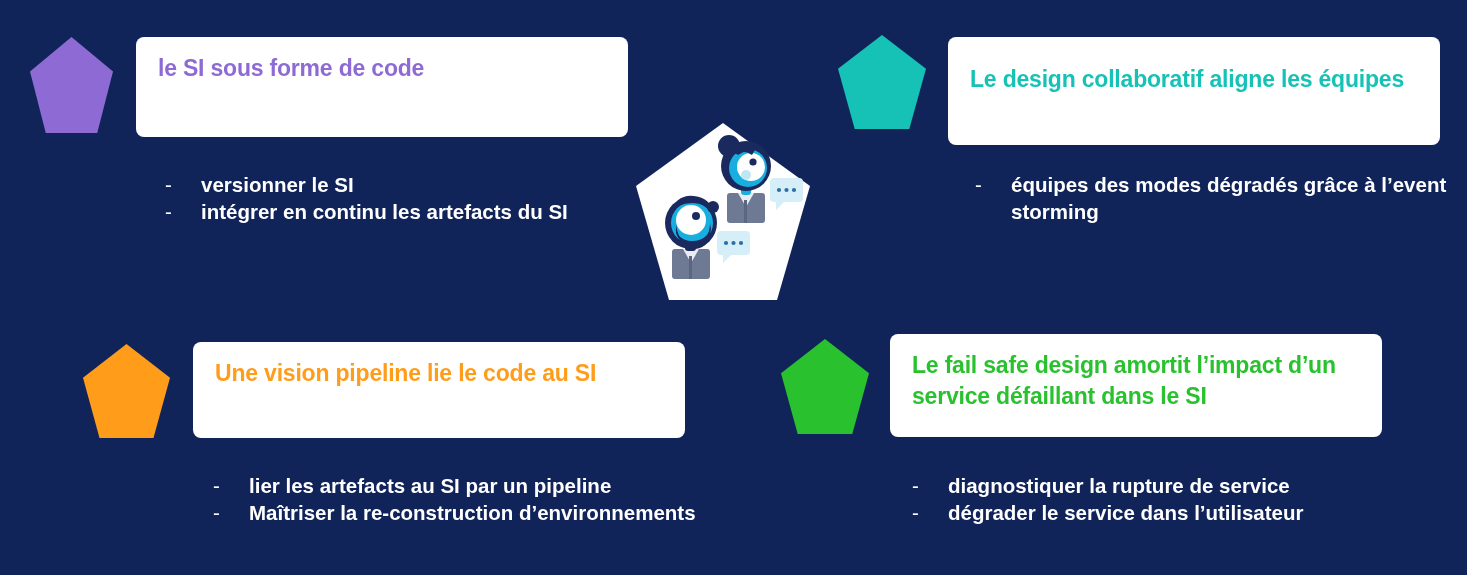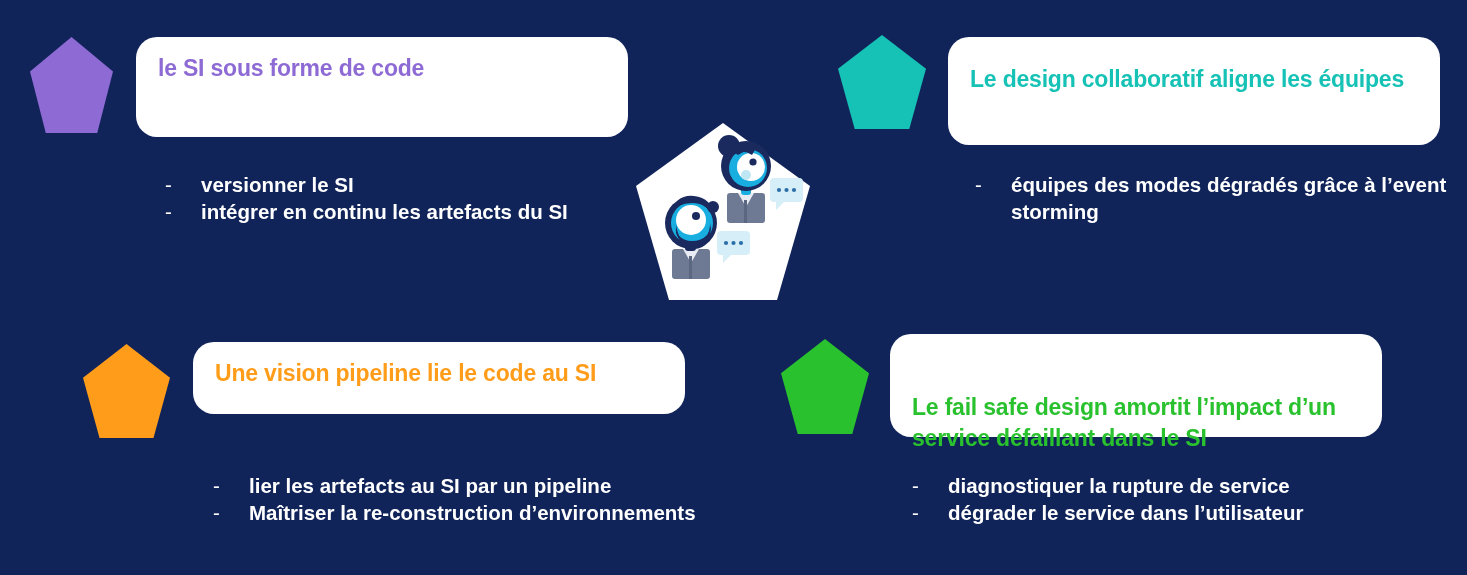--- a/index.html
+++ b/index.html
@@ -27,40 +27,40 @@
   }
   .pent-purple { left: 30px;  top: 37px;  width: 83px; height: 96px; background: #8e6bd4; }
   .pent-teal   { left: 838px; top: 35px;  width: 88px; height: 94px; background: #16c2b5; }
   .pent-orange { left: 83px;  top: 344px; width: 87px; height: 94px; background: #ff9c1a; }
   .pent-green  { left: 781px; top: 339px; width: 88px; height: 95px; background: #29c22e; }
 
   
   .card {
     position: absolute;
     background: #ffffff;
-    border-radius: 21px;
+    border-radius: 8px;
     box-sizing: border-box;
     padding: 16px 22px 14px 22px;
   }
   .card-title {
     margin: 0;
     font-size: 23px;
     font-weight: bold;
     line-height: 1.35;
     letter-spacing: -0.2px;
   }
   .card-1 { left: 136px; top: 37px;  width: 492px; height: 100px; }
   .card-2 { left: 948px; top: 37px;  width: 492px; height: 108px; }
-  .card-3 { left: 193px; top: 342px; width: 492px; height: 72px; }
+  .card-3 { left: 193px; top: 342px; width: 492px; height: 96px; }
   .card-4 { left: 890px; top: 334px; width: 492px; height: 103px; }
 
   .t-purple { color: #8e6bd4; }
   .t-teal   { color: #16c2b5; margin-top: 11px; }
   .t-orange { color: #ff9c1a; }
-  .t-green  { color: #29c22e; margin-top: 42px; }
+  .t-green  { color: #29c22e; }
 
   
   .bullets {
     position: absolute;
     color: #ffffff;
     font-size: 20.5px;
     line-height: 1.3;
   }
   .bullet-row {
     display: flex;

